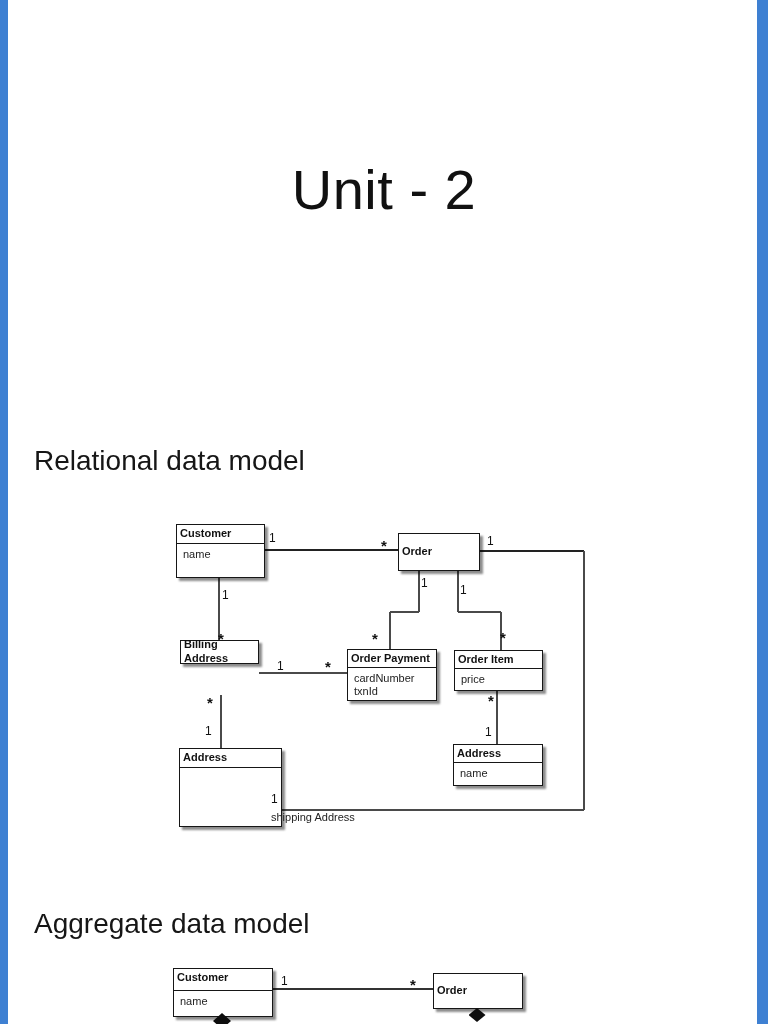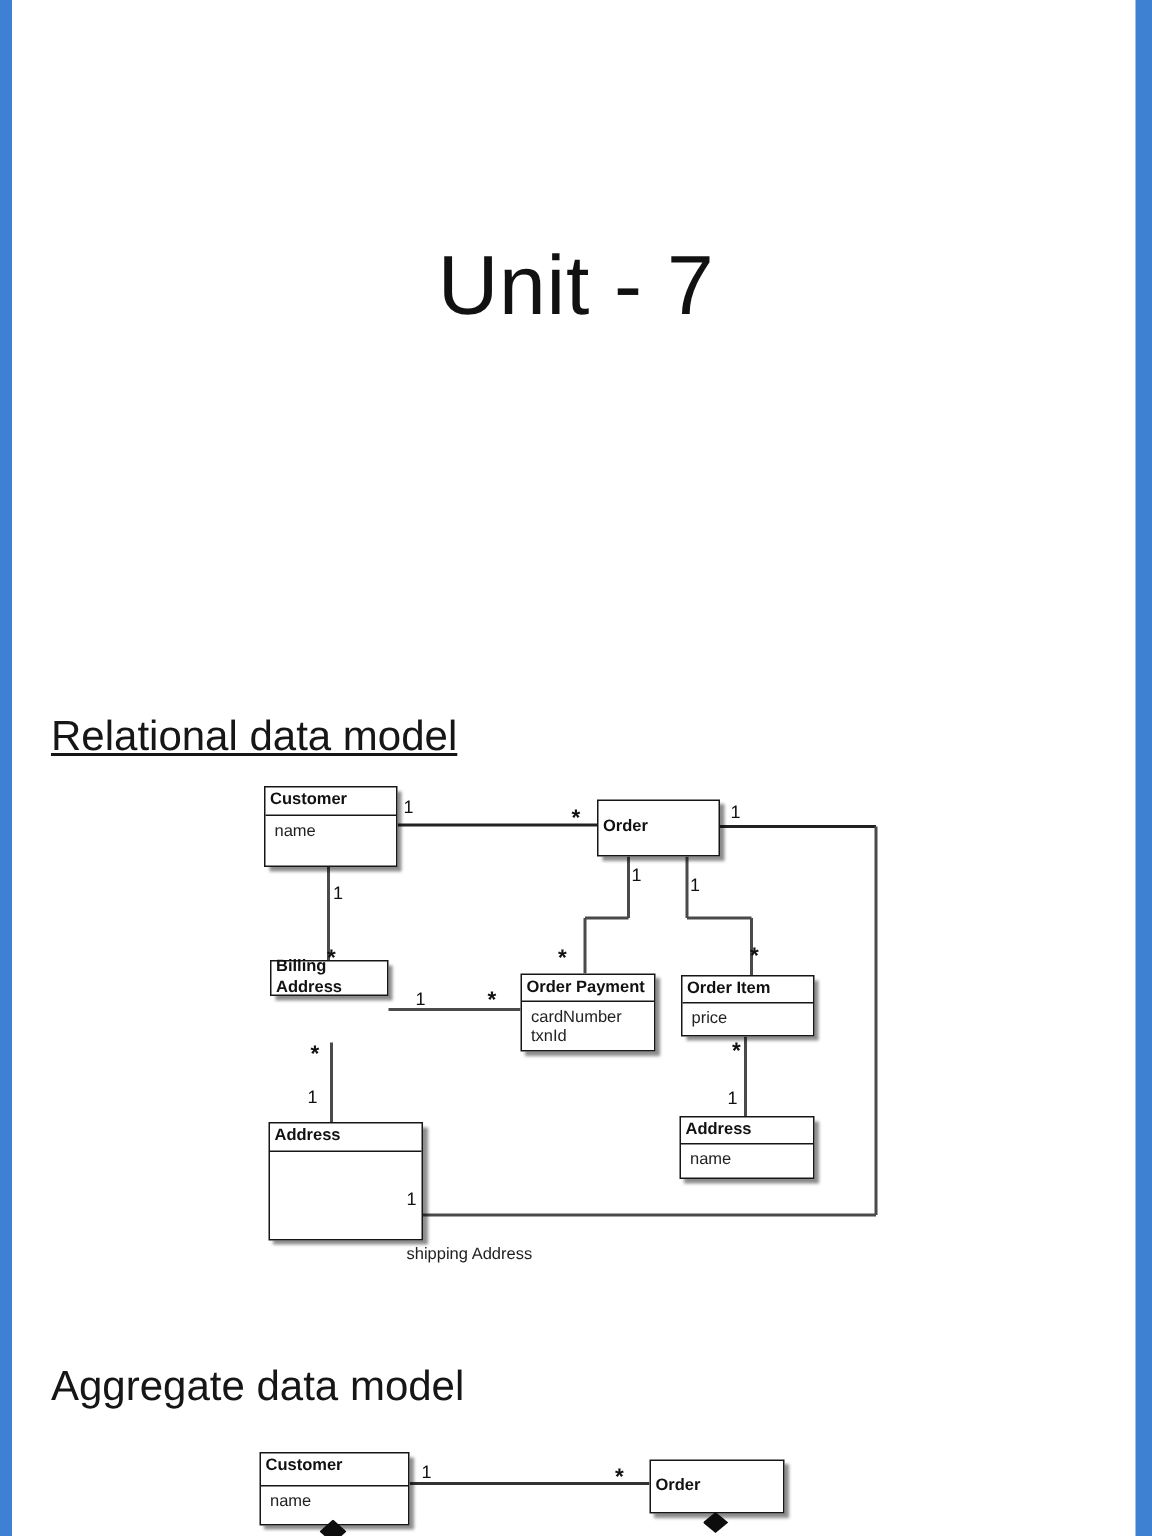--- a/index.html
+++ b/index.html
@@ -8,21 +8,21 @@
     background:#ffffff;font-family:"Liberation Sans","DejaVu Sans",sans-serif;
   }
   .edge-bar{position:absolute;top:0;height:1024px;}
   .slide-title{
     position:absolute;left:0;right:0;top:158px;text-align:center;
     font-size:56px;color:#111;line-height:1.15;font-weight:400;letter-spacing:0.5px;
   }
   .section-heading{
     position:absolute;left:34px;font-size:28px;color:#161616;line-height:1.1;font-weight:400;
   }
-  #heading-relational{top:476px;text-decoration:underline;}
+  #heading-relational{top:446px;}
   #heading-aggregate{top:909px;}
   .diagram-layer{position:absolute;left:0;top:0;width:768px;height:1024px;pointer-events:none;}
   .uml-line{position:absolute;background:#4a4a4a;}
   .uml-box{
     position:absolute;background:#fff;border:1.5px solid #161616;
     box-shadow:3px 3px 2px rgba(0,0,0,0.45);box-sizing:border-box;
     display:flex;flex-direction:column;
   }
   .uml-title{
     font-weight:bold;font-size:11px;color:#111;text-align:left;
@@ -37,21 +37,21 @@
   .uml-label.star{font-size:15px;font-weight:bold;}
   .uml-label.text{font-size:11px;color:#222;}
   .uml-diamond{position:absolute;background:#0d0d0d;clip-path:polygon(50% 0,100% 50%,50% 100%,0 50%);}
 </style>
 </head>
 <body>
 
 <div class="edge-bar" style="left: 0px; width: 8px; background: rgb(62, 128, 210);"></div>
 <div class="edge-bar" style="left: 757px; width: 11px; background: rgb(62, 128, 210);"></div>
 
-<div class="slide-title">Unit - 7</div>
+<div class="slide-title">Unit - 2</div>
 <div class="section-heading" id="heading-relational">Relational data model</div>
 <div class="section-heading" id="heading-aggregate">Aggregate data model</div>
 
 <div class="diagram-layer">
     <div class="uml-line" style="background: rgb(34, 34, 34); left: 265px; top: 548.9px; width: 133px; height: 2.2px;"></div>
     <div class="uml-line" style="background: rgb(34, 34, 34); left: 480px; top: 549.9px; width: 104px; height: 2.2px;"></div>
     <div class="uml-line" style="left: 583.25px; top: 551px; width: 1.5px; height: 259px;"></div>
     <div class="uml-line" style="left: 259px; top: 809.25px; width: 325px; height: 1.5px;"></div>
     <div class="uml-line" style="left: 218.3px; top: 578px; width: 1.4px; height: 79px;"></div>
     <div class="uml-line" style="left: 220.3px; top: 695px; width: 1.4px; height: 53px;"></div>
@@ -106,21 +106,21 @@
     <div class="uml-label star" style="left: 325px; top: 659px;">*</div>
     <div class="uml-label star" style="left: 207px; top: 695px;">*</div>
     <div class="uml-label mult1" style="left: 205px; top: 725px;">1</div>
     <div class="uml-label mult1" style="left: 421px; top: 577px;">1</div>
     <div class="uml-label star" style="left: 372px; top: 631px;">*</div>
     <div class="uml-label mult1" style="left: 460px; top: 584px;">1</div>
     <div class="uml-label star" style="left: 500px; top: 630px;">*</div>
     <div class="uml-label star" style="left: 488px; top: 693px;">*</div>
     <div class="uml-label mult1" style="left: 485px; top: 726px;">1</div>
     <div class="uml-label mult1" style="left: 271px; top: 793px;">1</div>
-    <div class="uml-label text" style="left: 271px; top: 812px; margin-top: 19px;">shipping Address</div>
+    <div class="uml-label text" style="left: 271px; top: 812px;">shipping Address</div>
   </div>
 <div class="diagram-layer">
     <div class="uml-line" style="background: rgb(51, 51, 51); left: 273px; top: 988.2px; width: 160px; height: 1.6px;"></div>
     <div class="uml-box" style="left: 173px; top: 968px; width: 100px; height: 49px;">
       <div class="uml-title with-attrs" style="height: 22px;">Customer</div>
       <div class="uml-attrs">
         <div class="uml-attr">name</div>
       </div>
     </div>
     <div class="uml-box center-title" style="left: 433px; top: 973px; width: 90px; height: 36px;">

